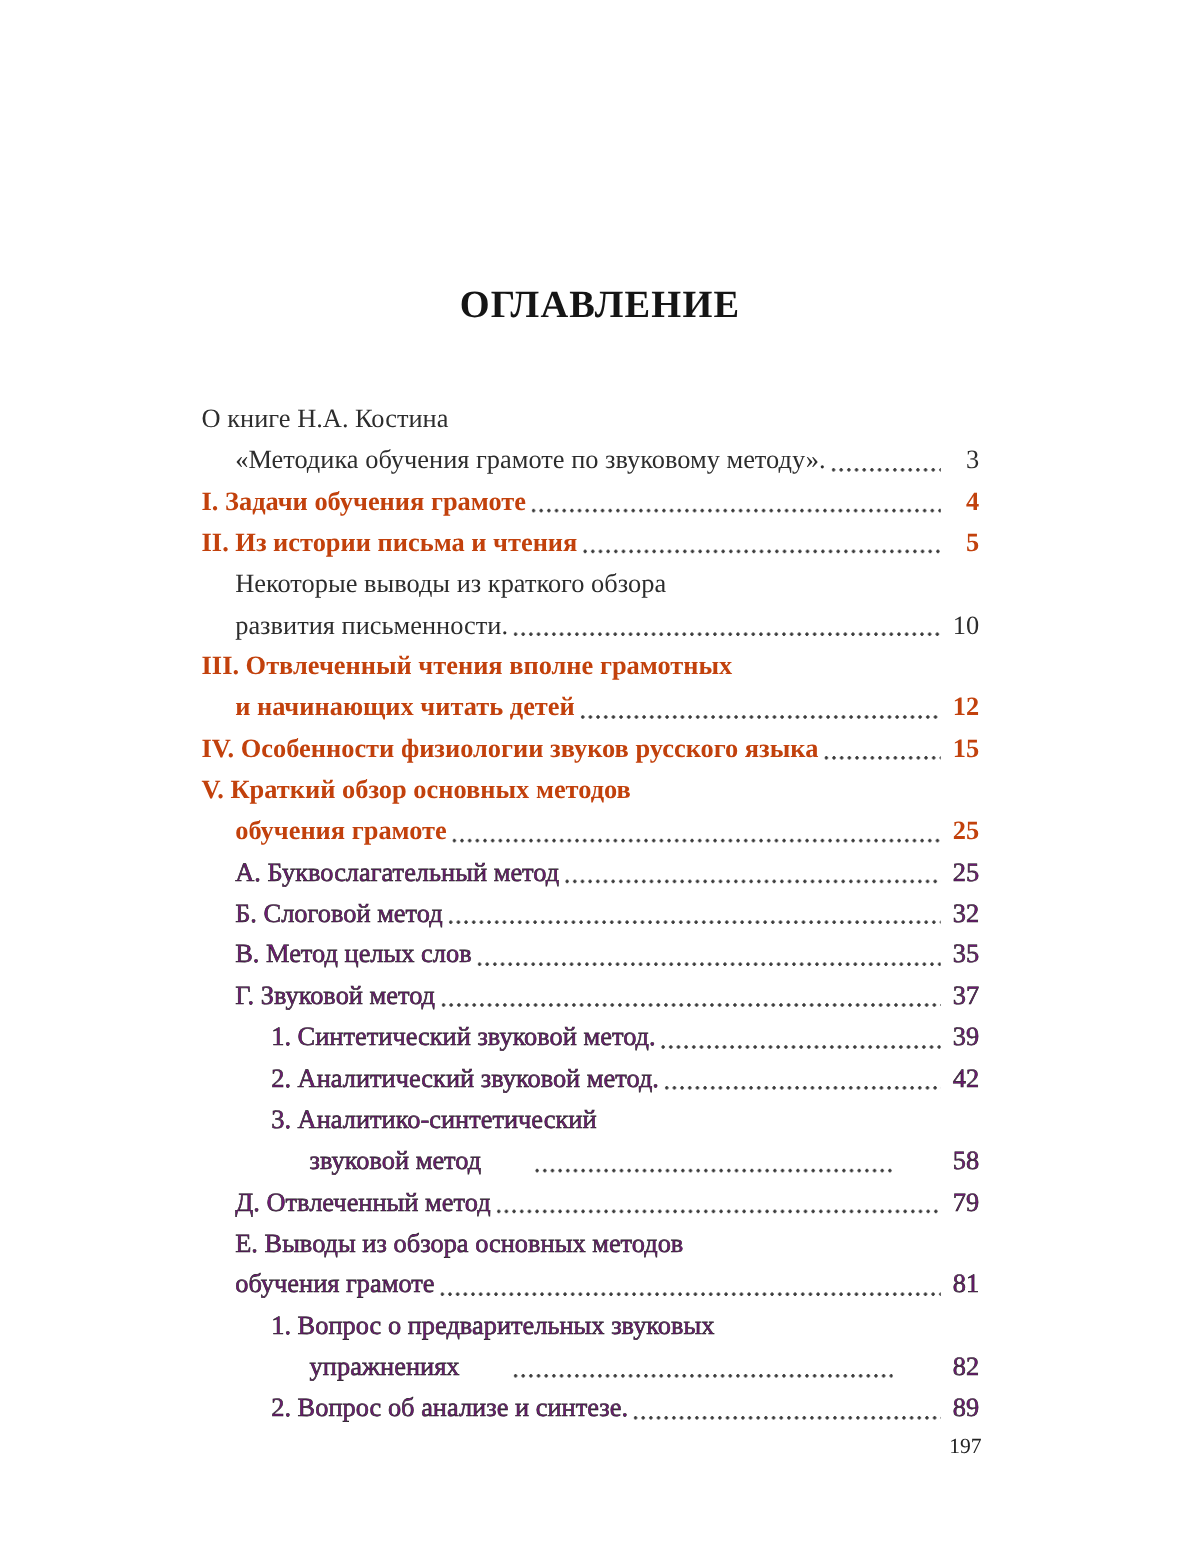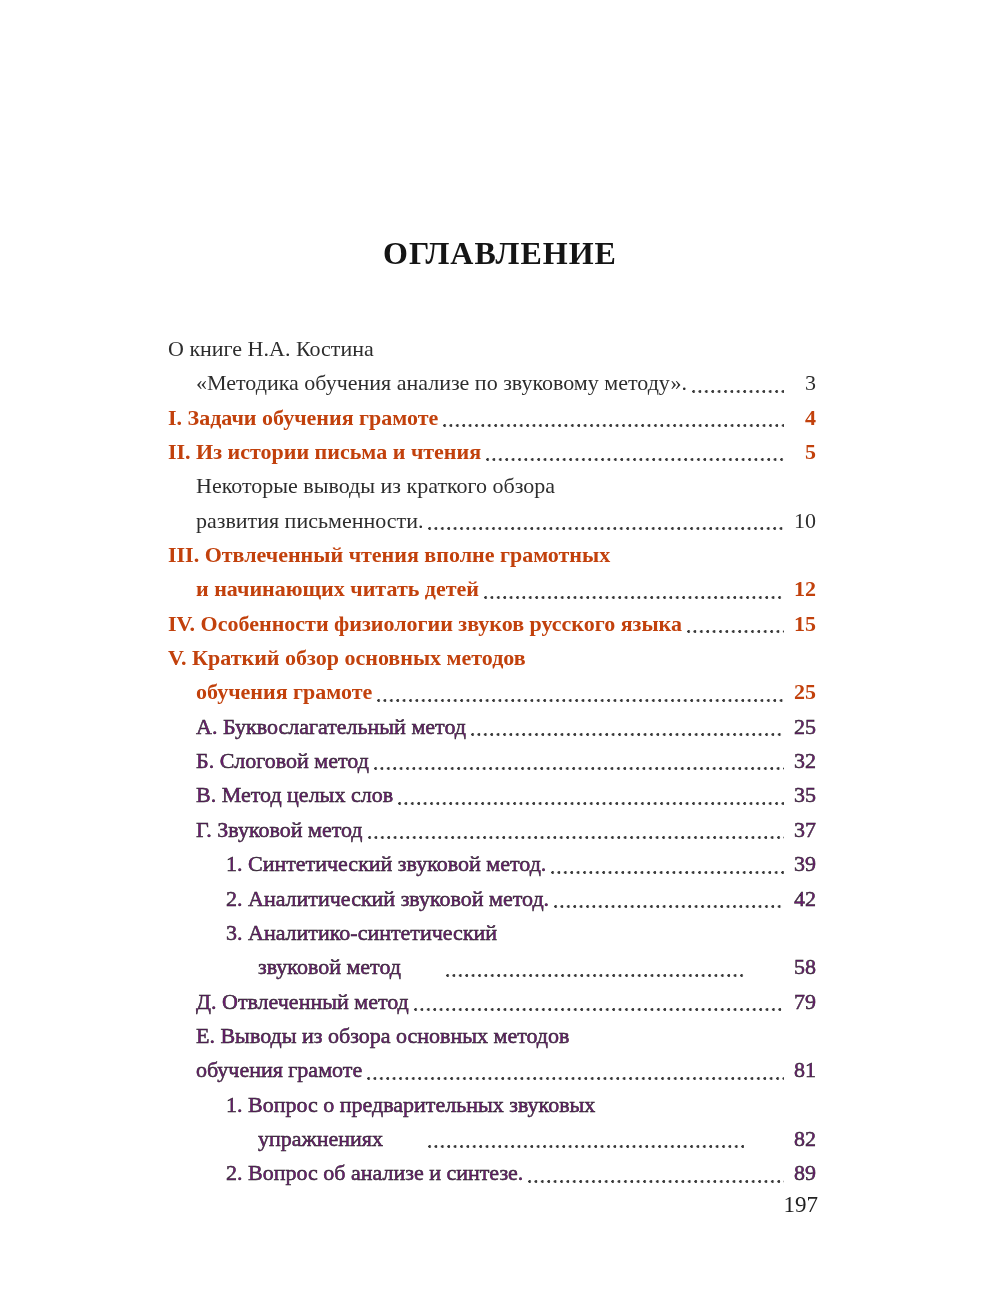--- a/index.html
+++ b/index.html
@@ -65,37 +65,37 @@
   .i3 { padding-left: 90px; gap: 40px; }
   .w-bold { font-weight: 700; color: #c2410c; }
   .w-med  { font-weight: 400; color: #701a75; -webkit-text-stroke: 0.5px #222222; }
   .w-reg  { font-weight: 400; color: #2d2d2d; }
   .folio {
     position: absolute;
     top: 1190px;
     left: 168px;
     width: 650px;
     text-align: right;
-    font-size: 23px;
+    font-size: 18px;
     line-height: 30px;
     color: #222222;
   }
 </style>
 </head>
 <body>
 
 <div class="sheet">
   <h1 class="title">ОГЛАВЛЕНИЕ</h1>
 
   <div class="toc" id="toc">
       <div class="row i0 w-reg">
         <span class="t">О книге Н.А. Костина</span>
       </div>
       <div class="row i1 w-reg">
-        <span class="t">«Методика обучения анализе по звуковому методу».</span>
+        <span class="t">«Методика обучения грамоте по звуковому методу».</span>
         <span class="leader"></span>
         <span class="pg">3</span>
       </div>
       <div class="row i0 w-bold">
         <span class="t">I. Задачи обучения грамоте</span>
         <span class="leader"></span>
         <span class="pg">4</span>
       </div>
       <div class="row i0 w-bold">
         <span class="t">II. Из истории письма и чтения</span>

